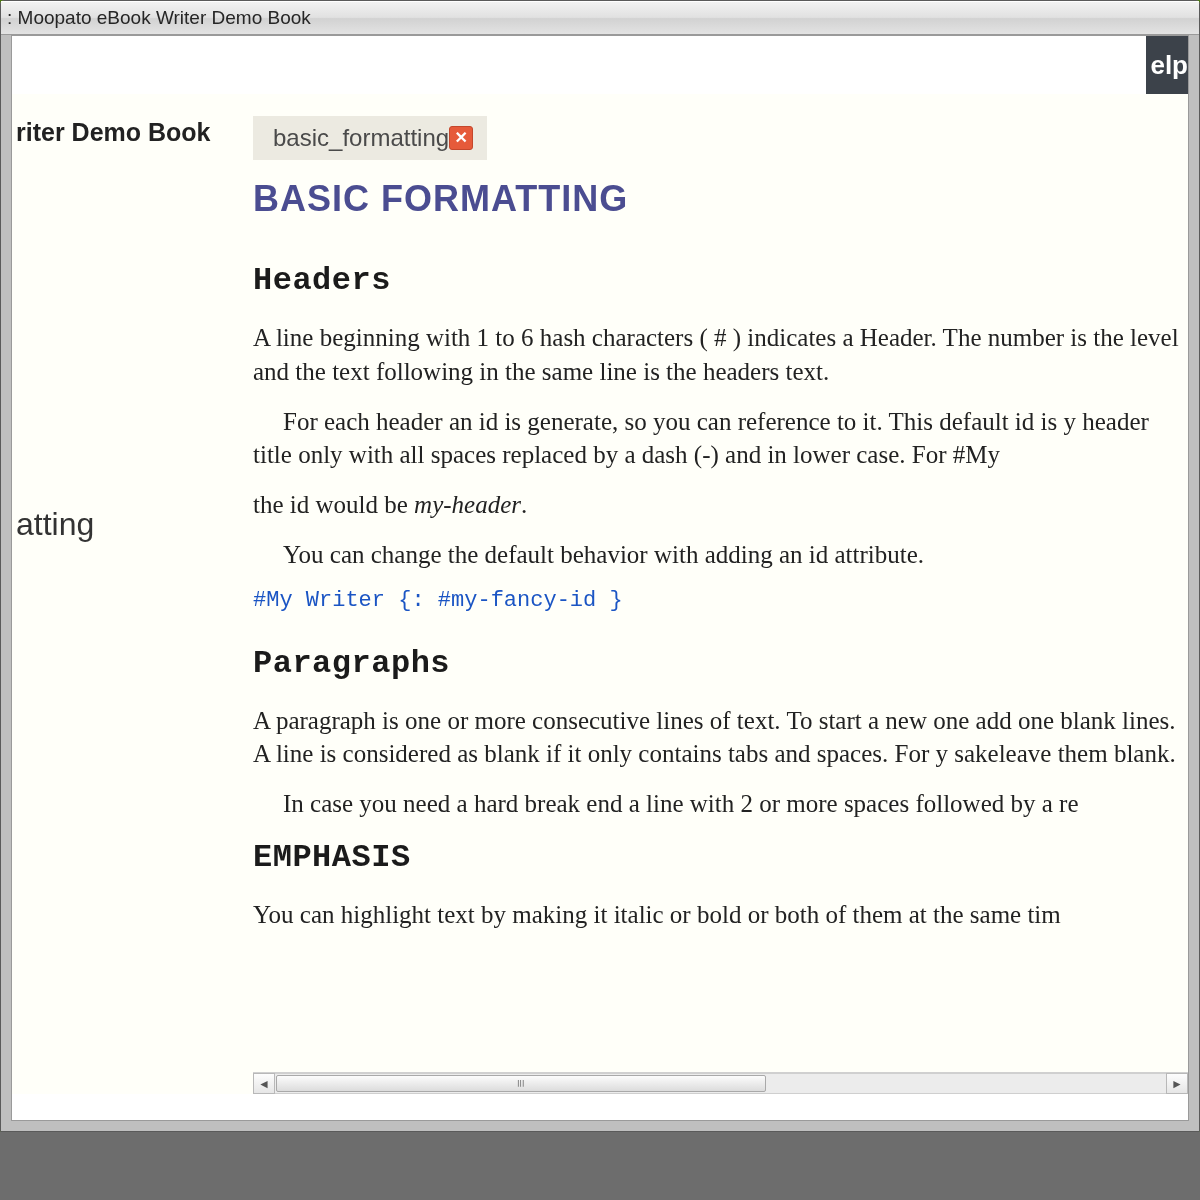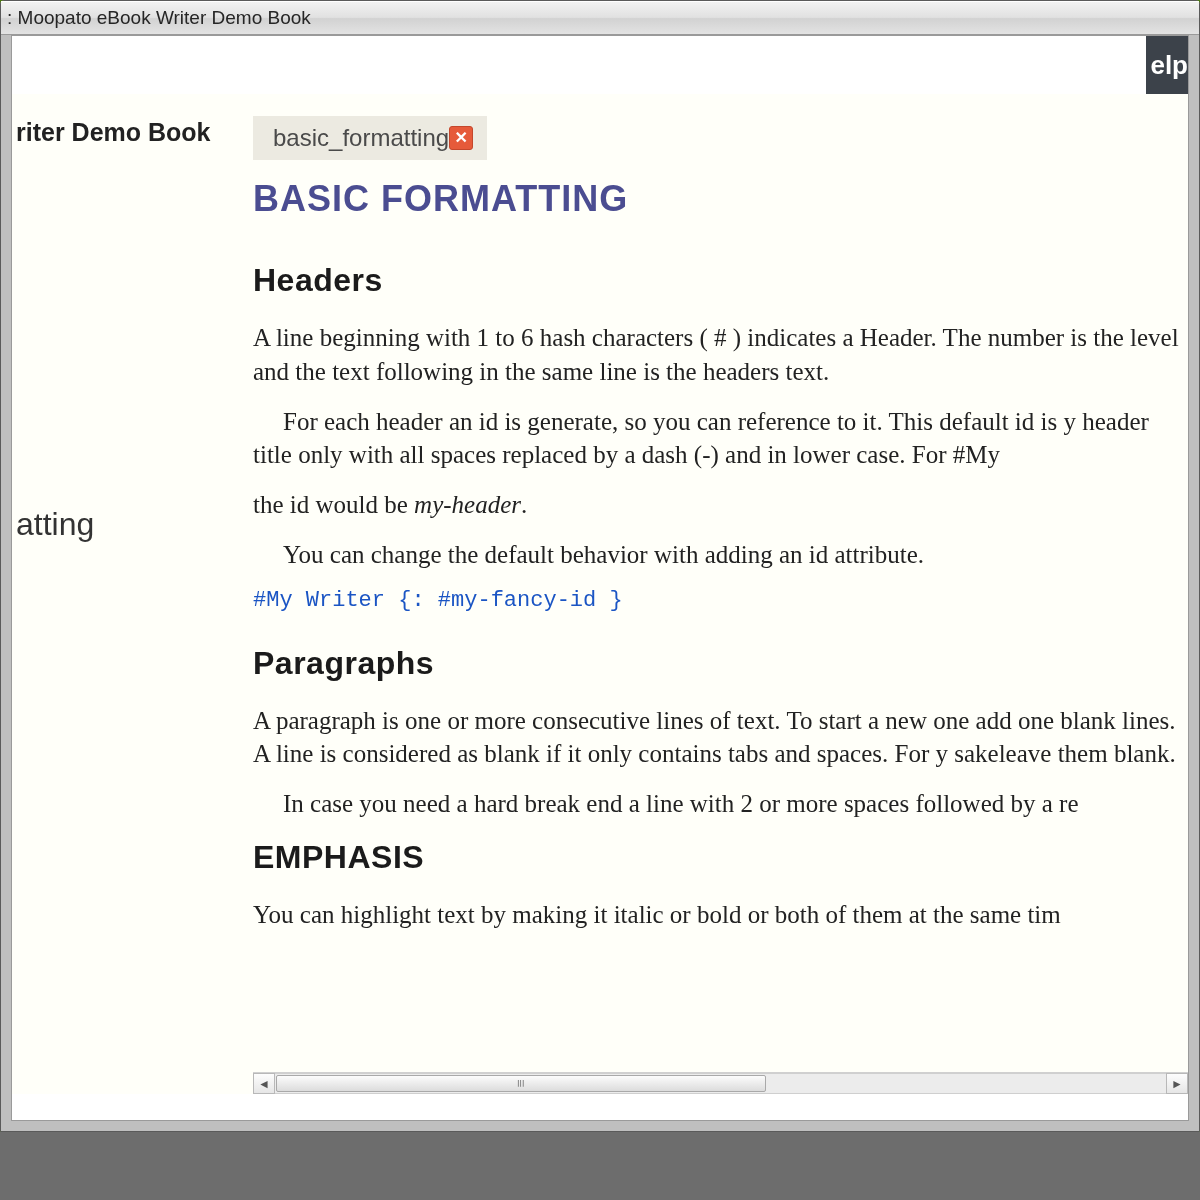--- a/index.html
+++ b/index.html
@@ -120,21 +120,21 @@
 .doc h1.page-title {
   font-family:Verdana,Geneva,sans-serif;
   font-size:36px;
   font-weight:700;
   letter-spacing:1px;
   color:#4b4d91;
   margin:4px 12px 42px 0;
   text-transform:uppercase;
 }
 .doc h2 {
-  font-family:Liberation Sans, sans-serif;
+  font-family:Liberation Mono, monospace;
   font-size:32px;
   font-weight:700;
   margin:18px 0 22px 0;
   letter-spacing:0.5px;
   color:#1b1b1b;
 }
 .doc p { margin:0 0 16px 0; line-height:1.35; }
 .doc .indent { text-indent:30px; }
 .doc em { font-style:italic; }
 .doc pre {

